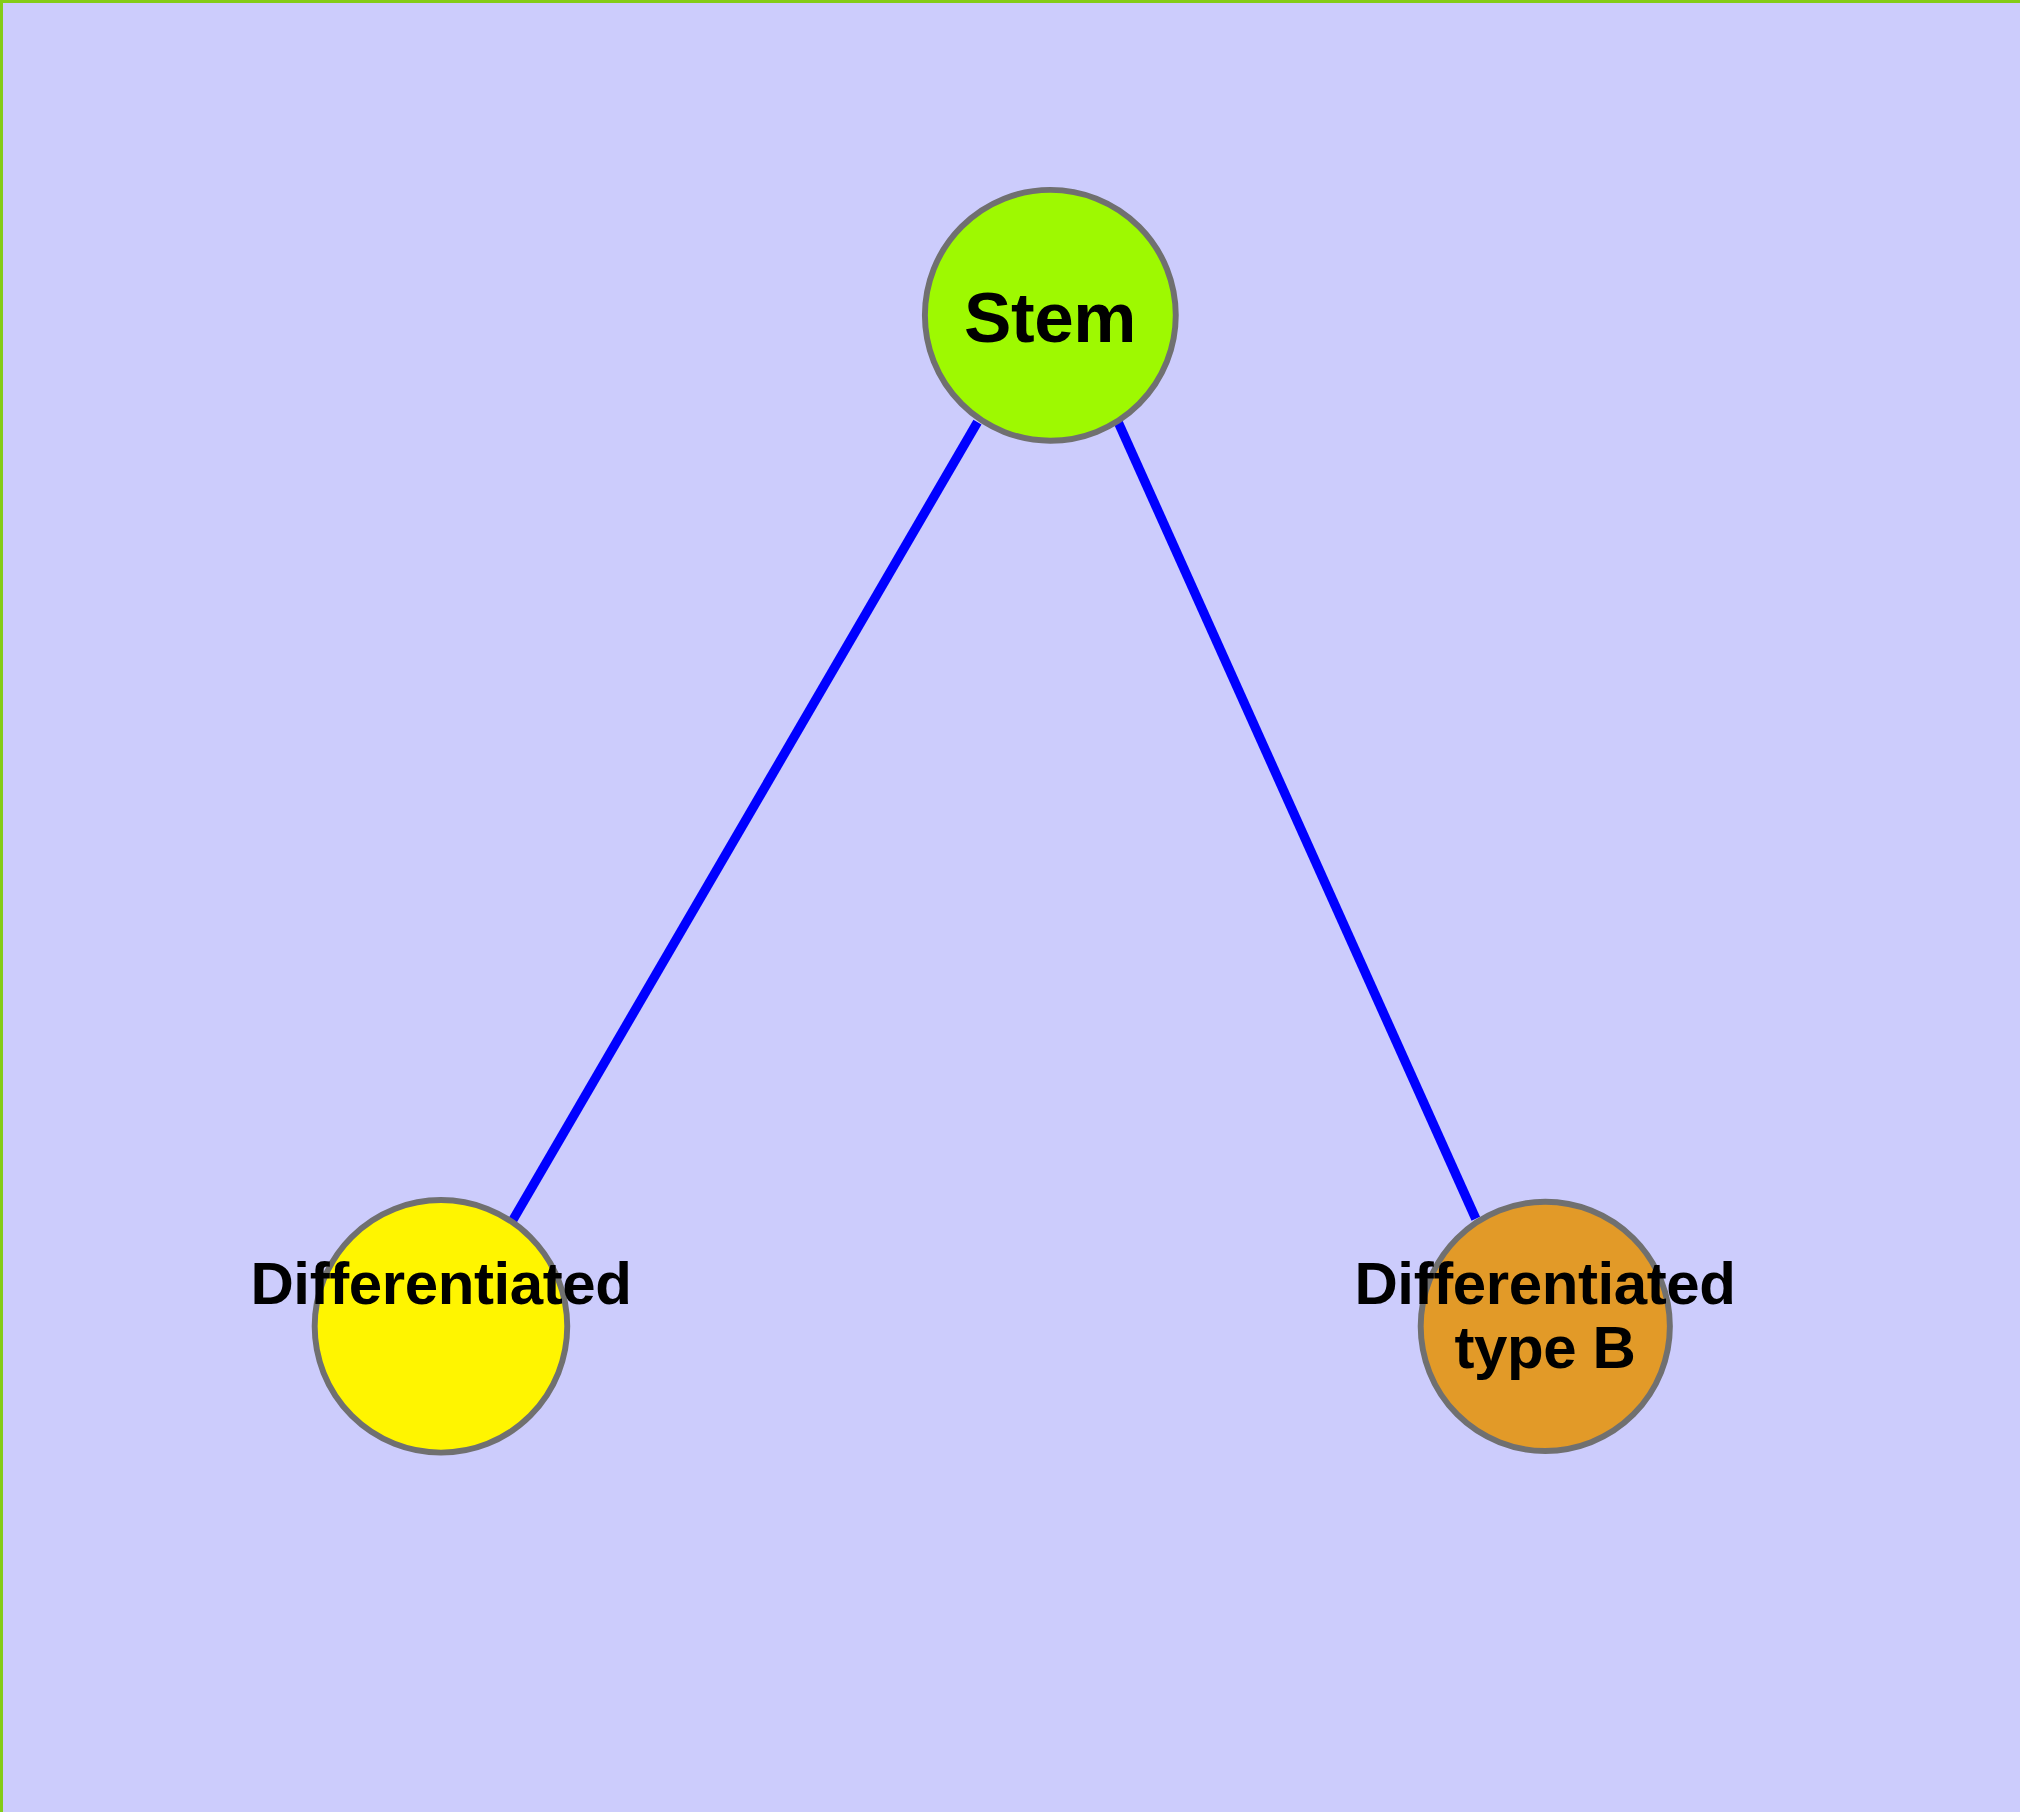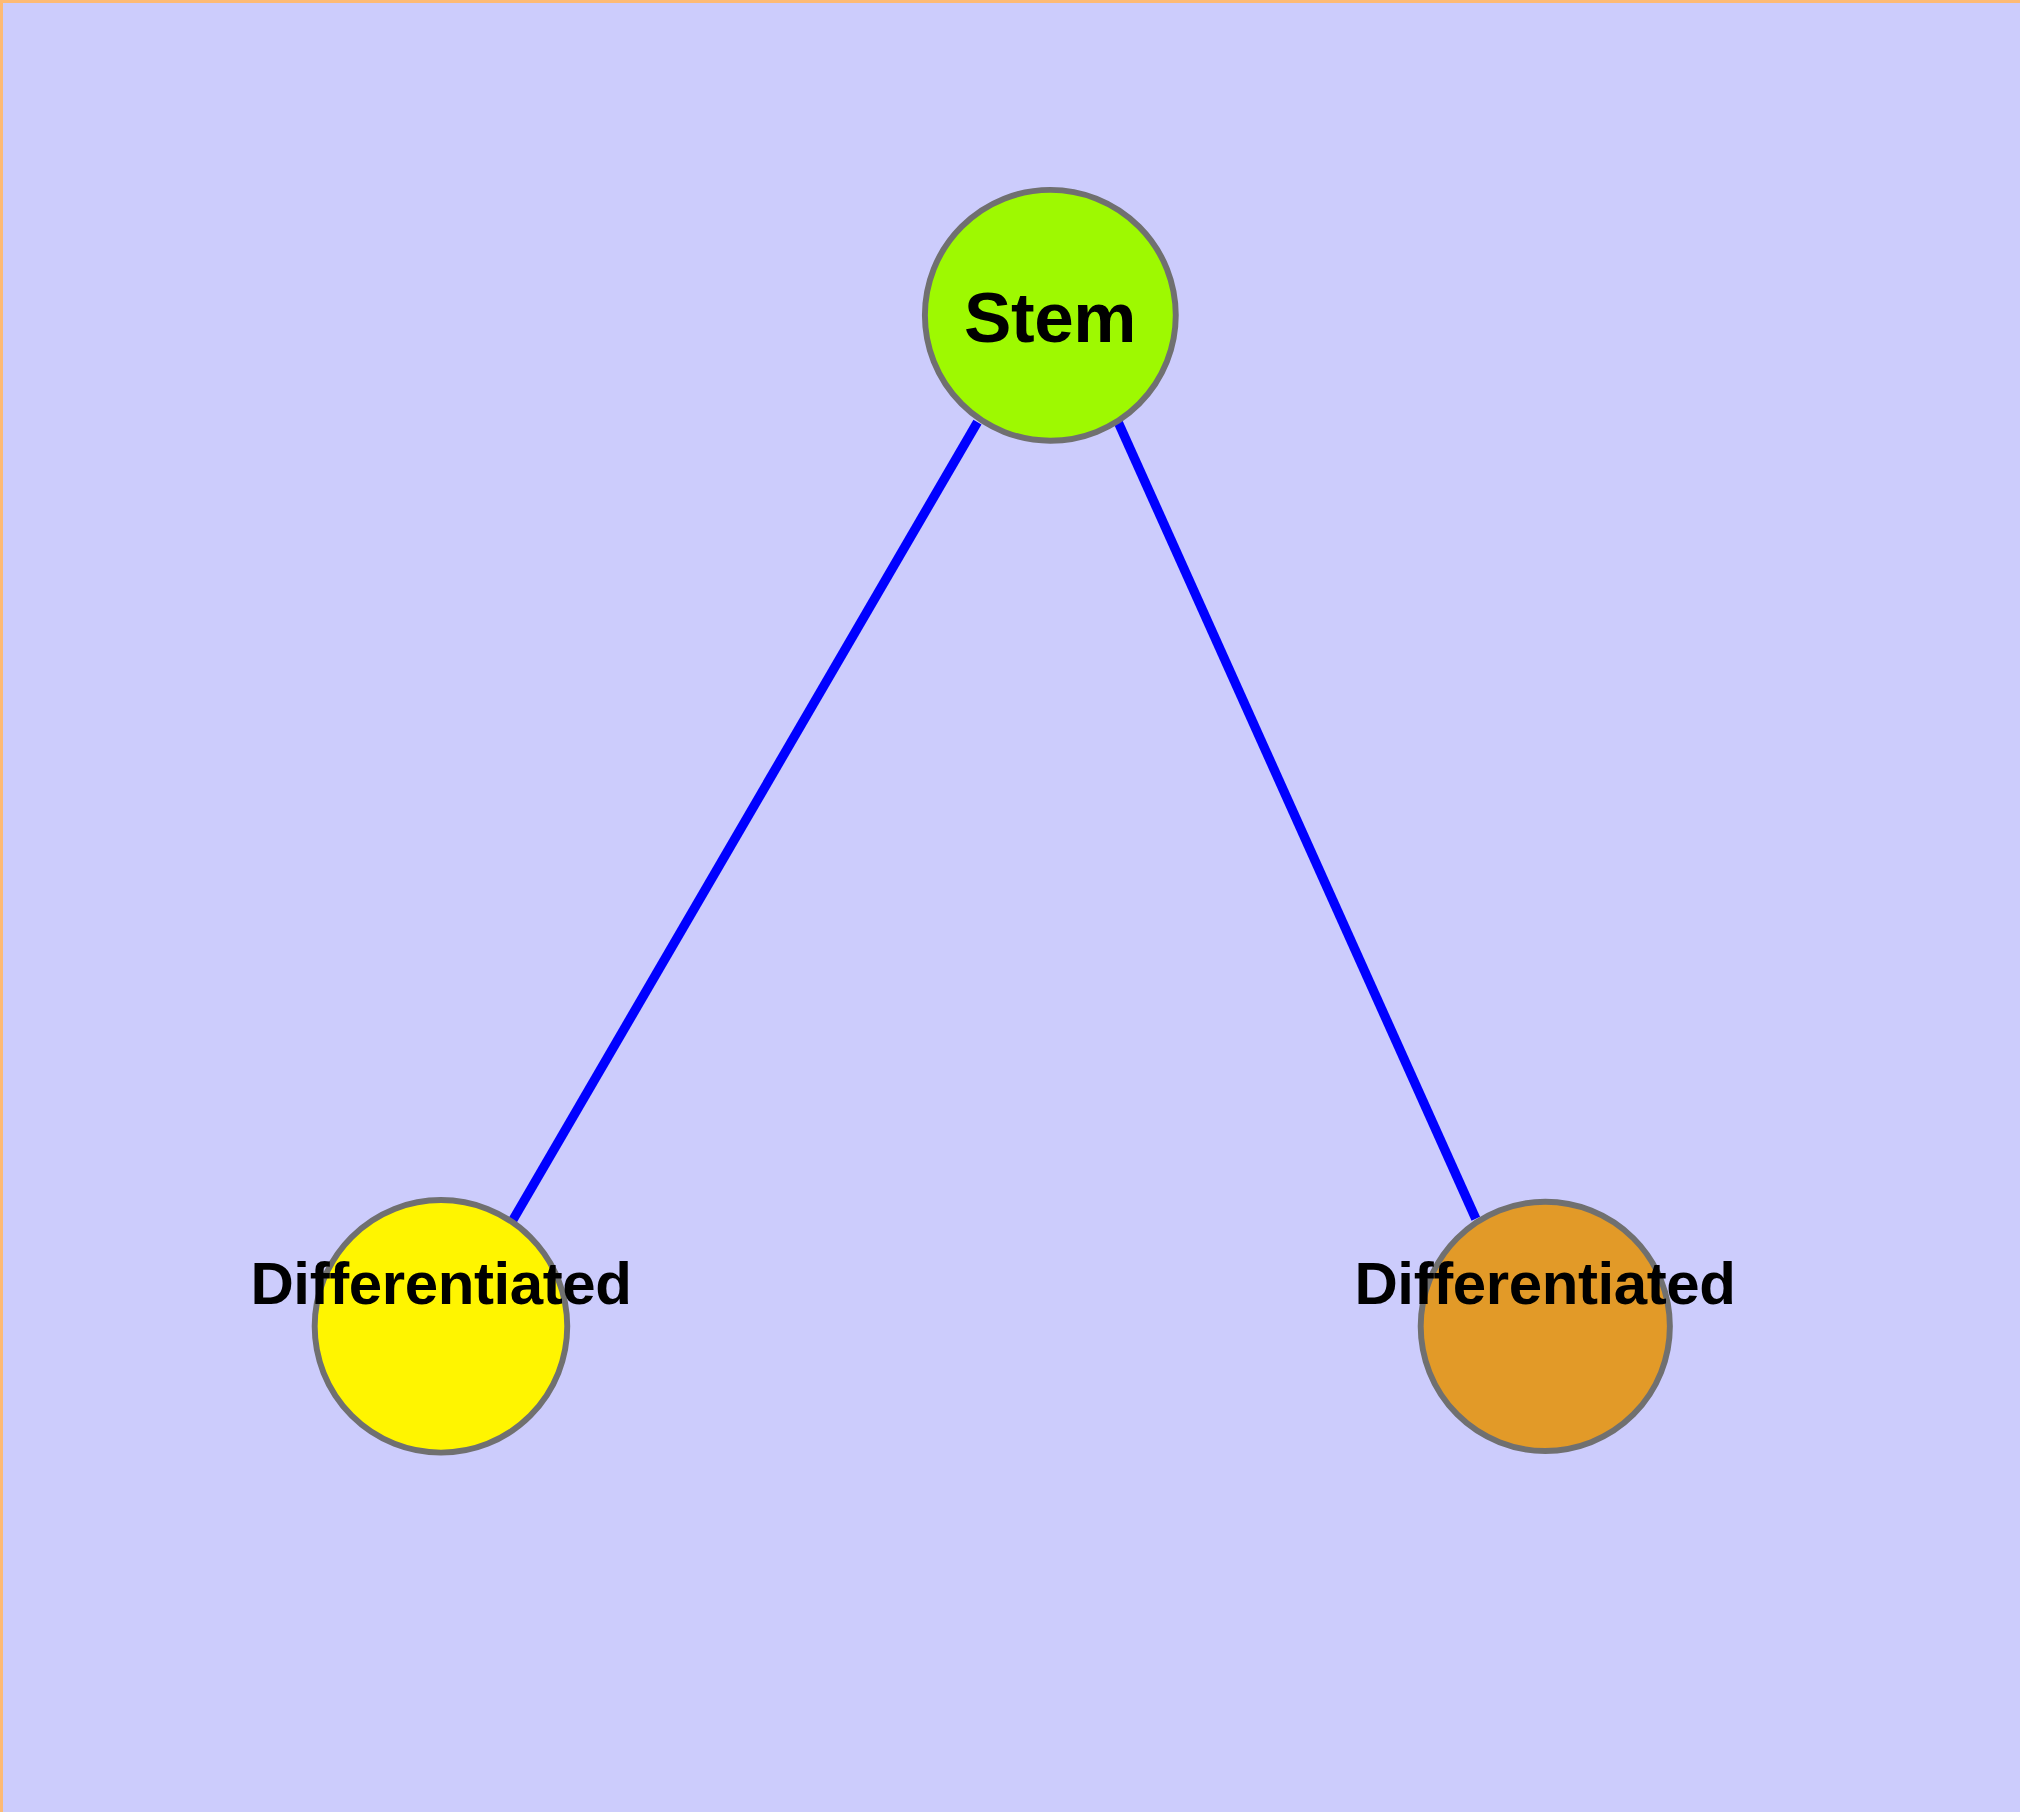--- a/index.html
+++ b/index.html
@@ -5,21 +5,21 @@
 <style>
   html, body {
     margin: 0;
     padding: 0;
     background: #ffffff;
   }
   #canvas {
     position: relative;
     width: 2021px;
     height: 1812px;
-    background: #fdba74;
+    background: #84cc16;
     overflow: hidden;
     font-family: "Liberation Sans", "DejaVu Sans", sans-serif;
   }
   #plot-area {
     position: absolute;
     left: 2.5px;
     top: 3.4px;
     width: 2018px;
     height: 1809px;
     background: #ccccfc;
@@ -74,16 +74,17 @@
   <div class="node-label small" style="left:711px; top:280px; width:678px;">
     <span class="label-line">Stem</span>
   </div>
 
   <div class="node-label multi" style="left:102px; top:1252px; width:678px;">
     <span class="label-line">Differentiated</span>
   </div>
 
   <div class="node-label multi" style="left:1206px; top:1252px; width:678px;">
     <span class="label-line">Differentiated</span>
+    <span class="label-line">type B</span>
   </div>
 
 </div>
 
 
 </body></html>

